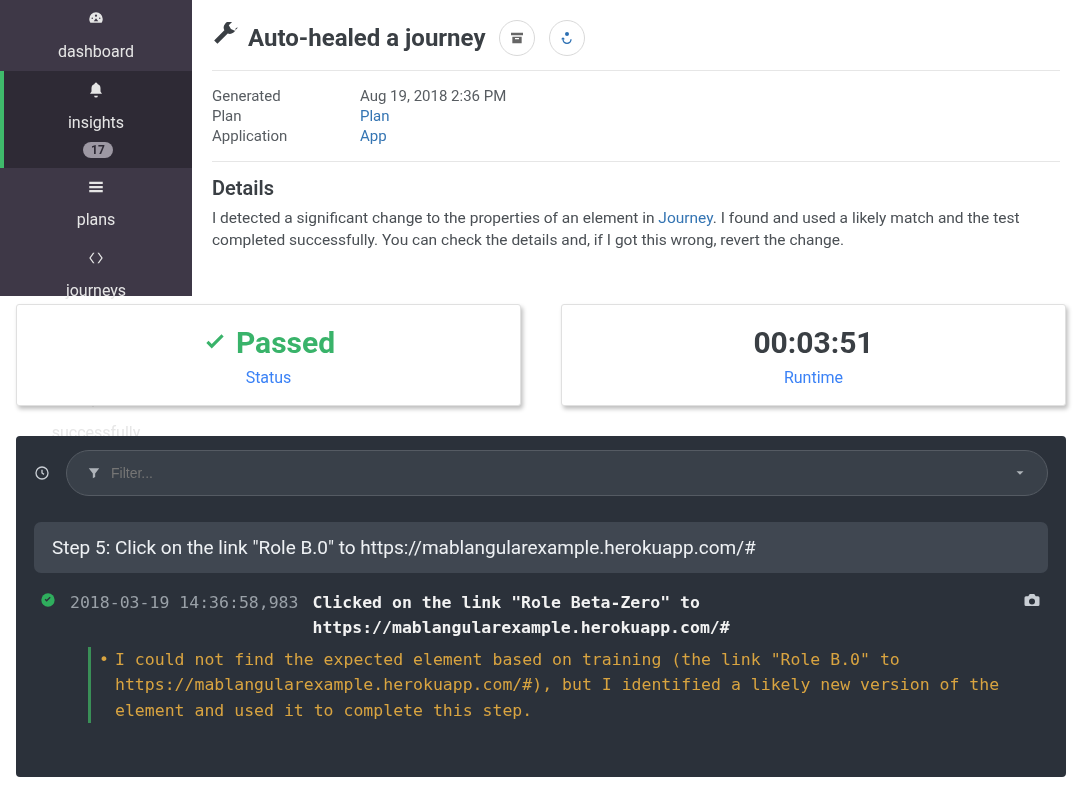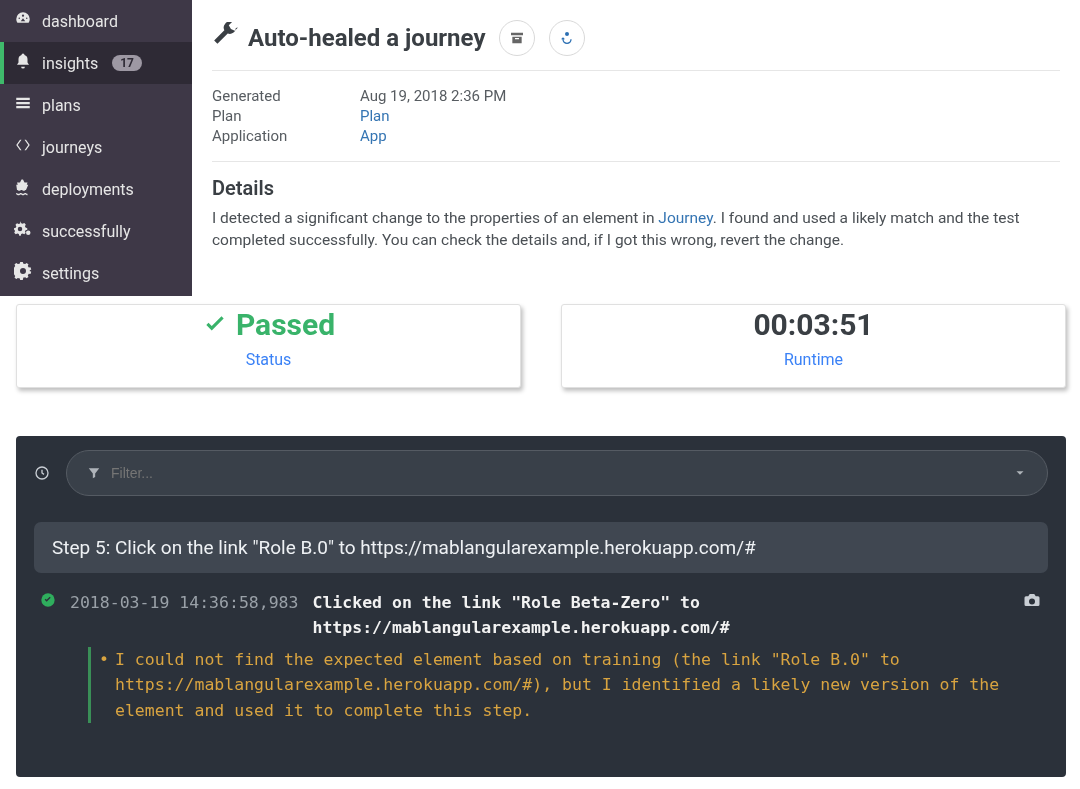--- a/index.html
+++ b/index.html
@@ -20,20 +20,21 @@
     background: #3e3847;
     color: #e6e6e6;
     font-size: 16px;
   }
   .sidebar-item {
     display: flex;
     align-items: center;
     gap: 10px;
     padding: 10px 14px;
     cursor: pointer;
+    flex-direction: column;
   }
   .sidebar-item.active {
     background: #2e2a35;
     border-left: 4px solid #3fba6b;
     padding-left: 10px;
   }
   .sidebar-item .icon { width: 18px; text-align: center; }
   .sidebar-item .icon svg { width: 18px; height: 18px; fill: #e6e6e6; }
   .sidebar-item .badge {
     background: #9d98a3;
@@ -102,21 +103,21 @@
     display: flex;
     gap: 40px;
   }
   .card {
     flex: 1;
     background: #fff;
     border: 1px solid #e0e0e0;
     border-radius: 3px;
     box-shadow: 2px 3px 4px rgba(0,0,0,0.25);
     text-align: center;
-    padding: 2px 10px 18px 10px;
+    padding: 20px 10px 18px 10px;
   }
   .card .big { font-size: 30px; font-weight: 700; color: #3a3f44; }
   .card .big.passed { color: #39b36a; display: inline-flex; align-items: center; gap: 8px; }
   .card .big.passed svg { width: 26px; height: 26px; fill: #39b36a; }
   .card .sub { font-size: 16px; color: #3b82f6; margin-top: 8px; }
 
   
   .log-panel {
     position: absolute;
     top: 436px; left: 16px; right: 14px; bottom: 12px;

